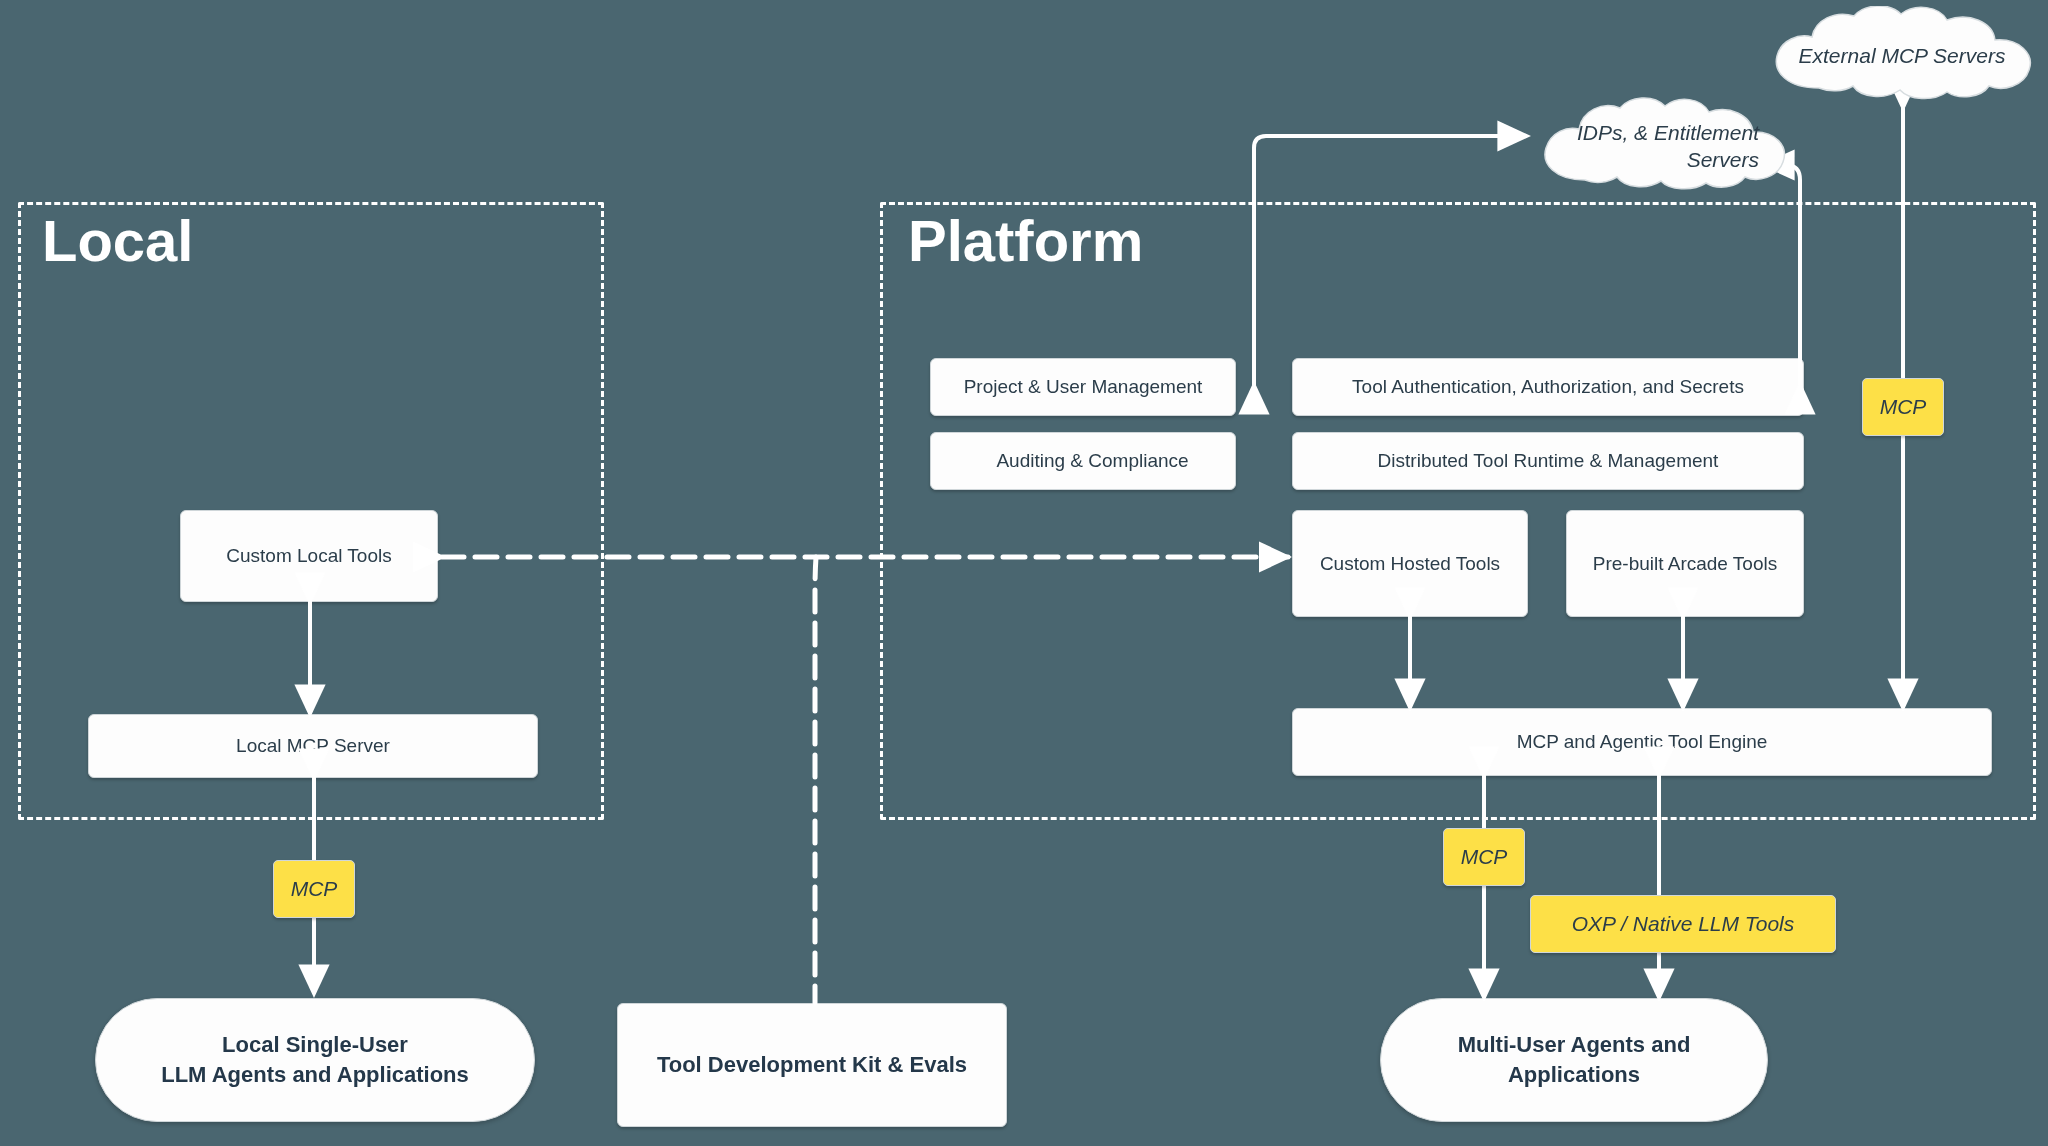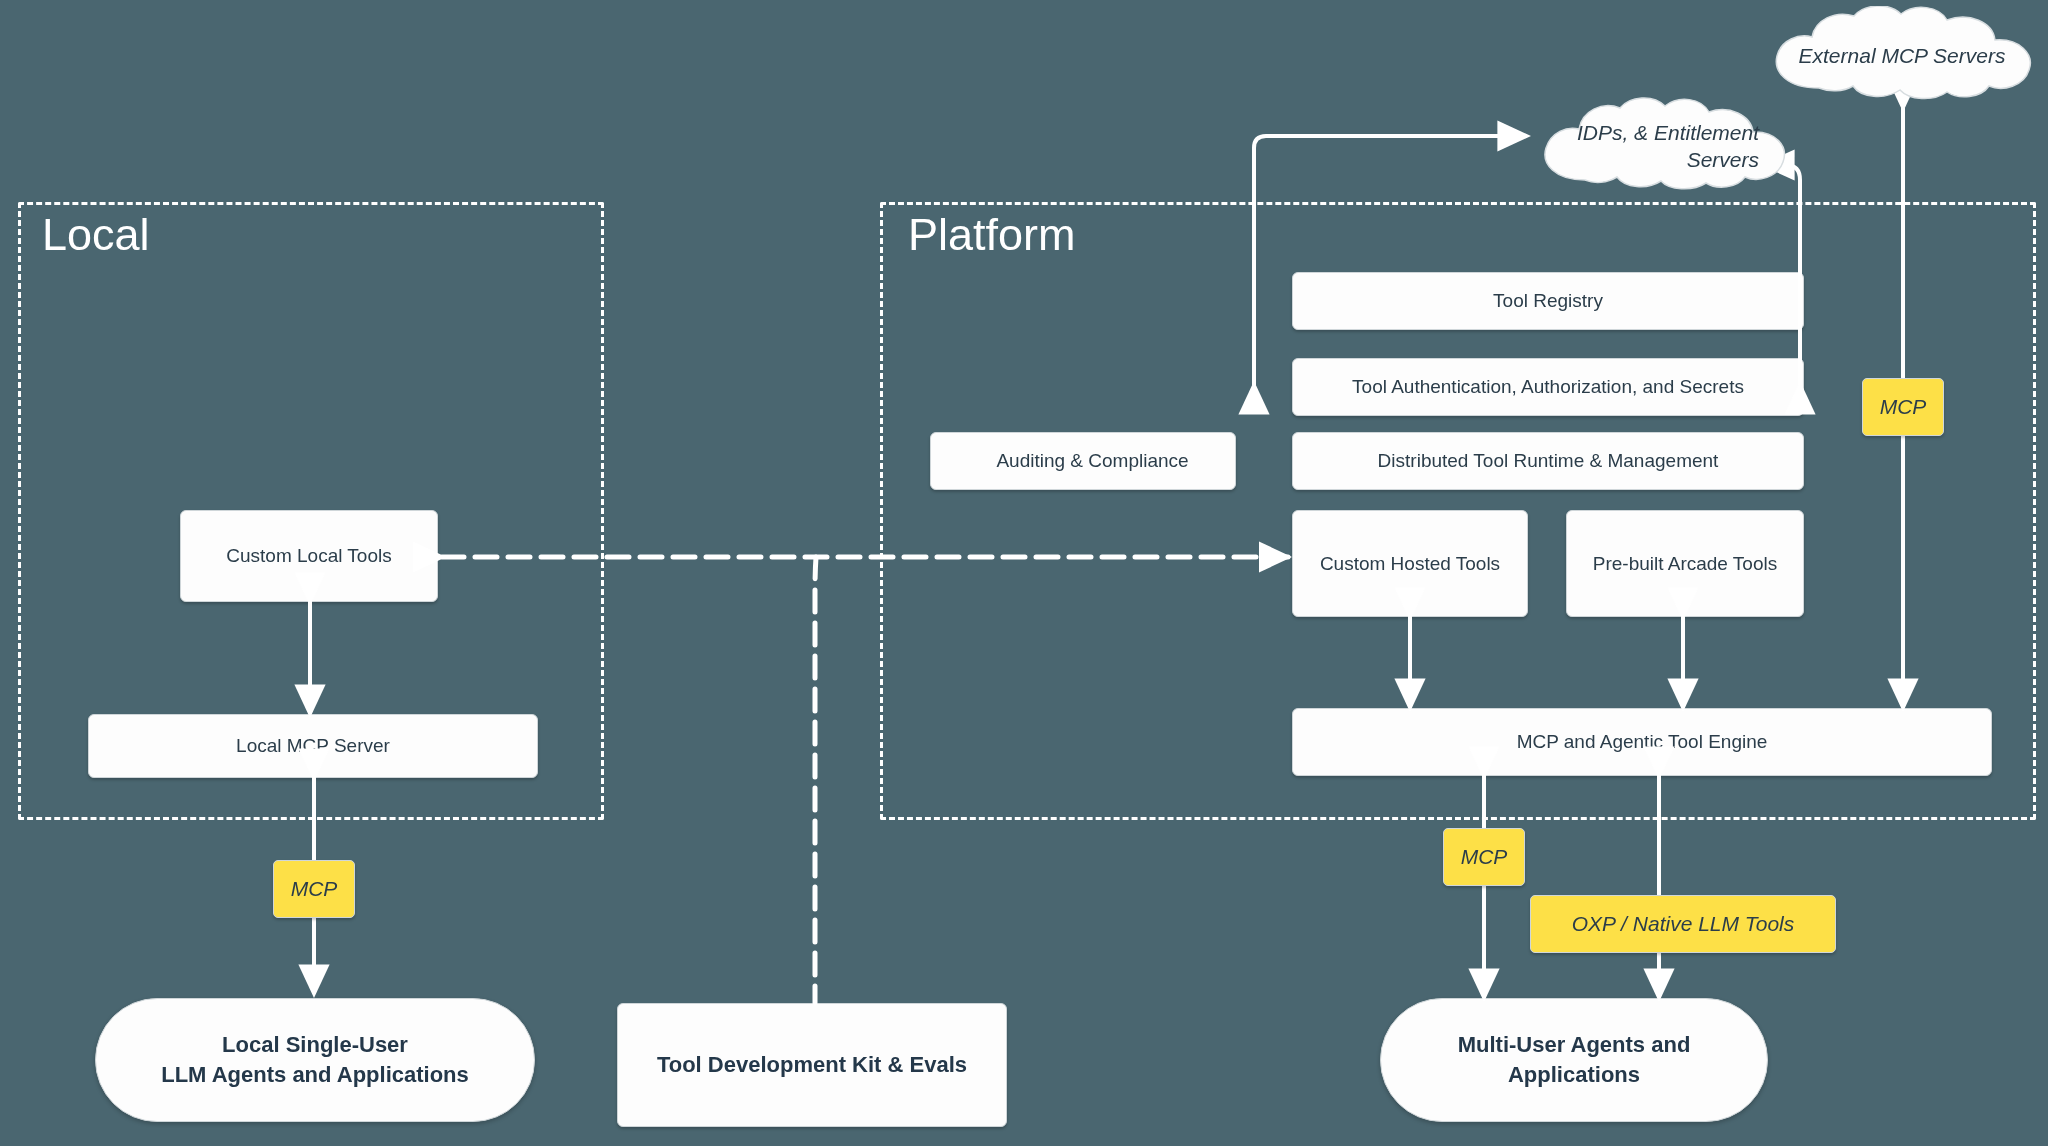--- a/index.html
+++ b/index.html
@@ -2,22 +2,22 @@
 <html><head>
 <meta charset="utf-8">
 <style>
   html,body{margin:0;padding:0;background:#4a6670;}
   body{width:2048px;height:1146px;overflow:hidden;
        font-family:"Liberation Sans","DejaVu Sans",sans-serif;}
   #stage{position:relative;width:2048px;height:1146px;background:#4a6670;}
 
   
   .zone{position:absolute;border:3px dashed #ffffff;border-radius:2px;}
-  .zone-title{position:absolute;color:#ffffff;font-weight:400;
-              font-size:45px;letter-spacing:0px;line-height:1;}
+  .zone-title{position:absolute;color:#ffffff;font-weight:700;
+              font-size:58px;letter-spacing:0px;line-height:1;}
 
   
   .box{position:absolute;background:#fdfdfd;border:1px solid #cfd6d9;
        border-radius:6px;box-sizing:border-box;
        display:flex;align-items:center;justify-content:center;text-align:center;
        color:#2b3d4a;font-size:19px;
        box-shadow:0 2px 3px rgba(0,0,0,.22);}
   .box.wide-pad{padding:0 14px;}
 
   .pill{position:absolute;background:#fdfdfd;border:1px solid #cfd6d9;
@@ -115,28 +115,28 @@
   </div>
 
   <div class="box" style="left:180px;top:510px;width:258px;height:92px;">
     <span>Custom Local Tools</span>
   </div>
 
   <div class="box" style="left:88px;top:714px;width:450px;height:64px;">
     <span>Local MCP Server</span>
   </div>
 
+  <div class="box wide-pad" style="left:930px;top:358px;width:306px;height:58px;">
+    <span>Project &amp; User Management</span>
+  </div>
 
   <div class="box wide-pad" style="left:930px;top:432px;width:306px;height:58px;padding-left:33px;">
     <span>Auditing &amp; Compliance</span>
   </div>
 
-  <div class="box wide-pad" style="left:1292px;top:272px;width:512px;height:58px;">
-    <span>Tool Registry</span>
-  </div>
 
   <div class="box wide-pad" style="left:1292px;top:358px;width:512px;height:58px;">
     <span>Tool Authentication, Authorization, and Secrets</span>
   </div>
 
   <div class="box wide-pad" style="left:1292px;top:432px;width:512px;height:58px;">
     <span>Distributed Tool Runtime &amp; Management</span>
   </div>
 
   <div class="box" style="left:1292px;top:510px;width:236px;height:107px;">

